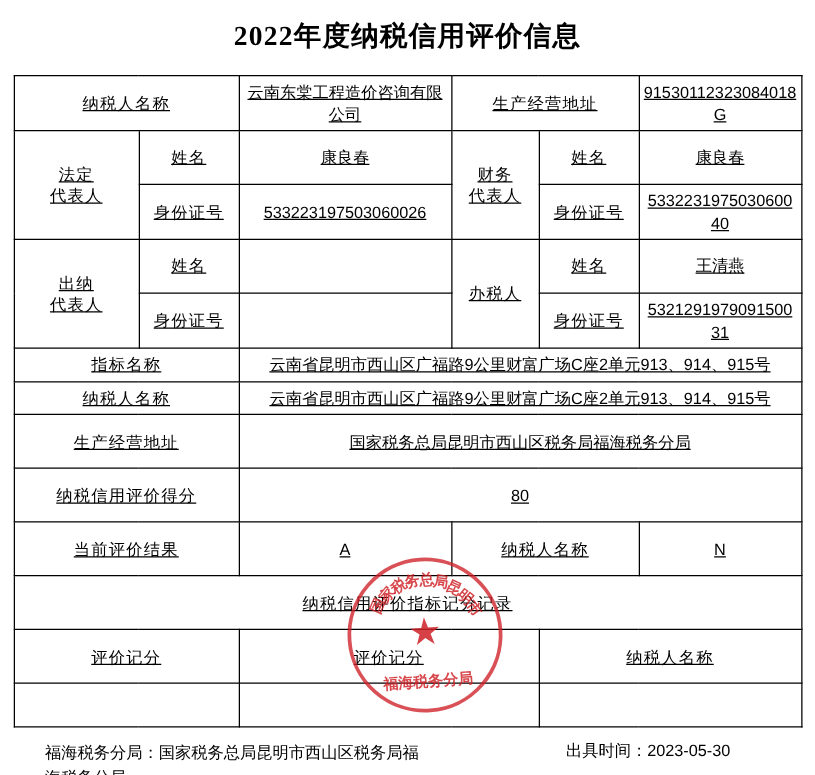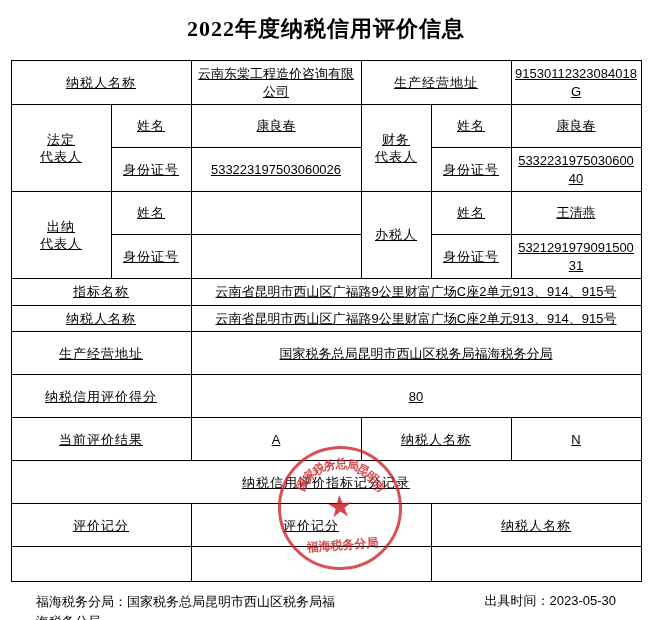--- a/index.html
+++ b/index.html
@@ -68,21 +68,21 @@
     align-items: flex-start;
     font-size: 13px;
   }
   .footer-left {
     width: 300px;
     text-align: left;
     line-height: 1.5;
   }
   .footer-right {
     width: 250px;
-    text-align: right;
+    text-align: center;
     padding-top: 0px;
     padding-left: 55px;
     box-sizing: border-box;
   }
   
   .seal {
     position: absolute;
     left: 278px;
     top: 432px;
     width: 118px;

